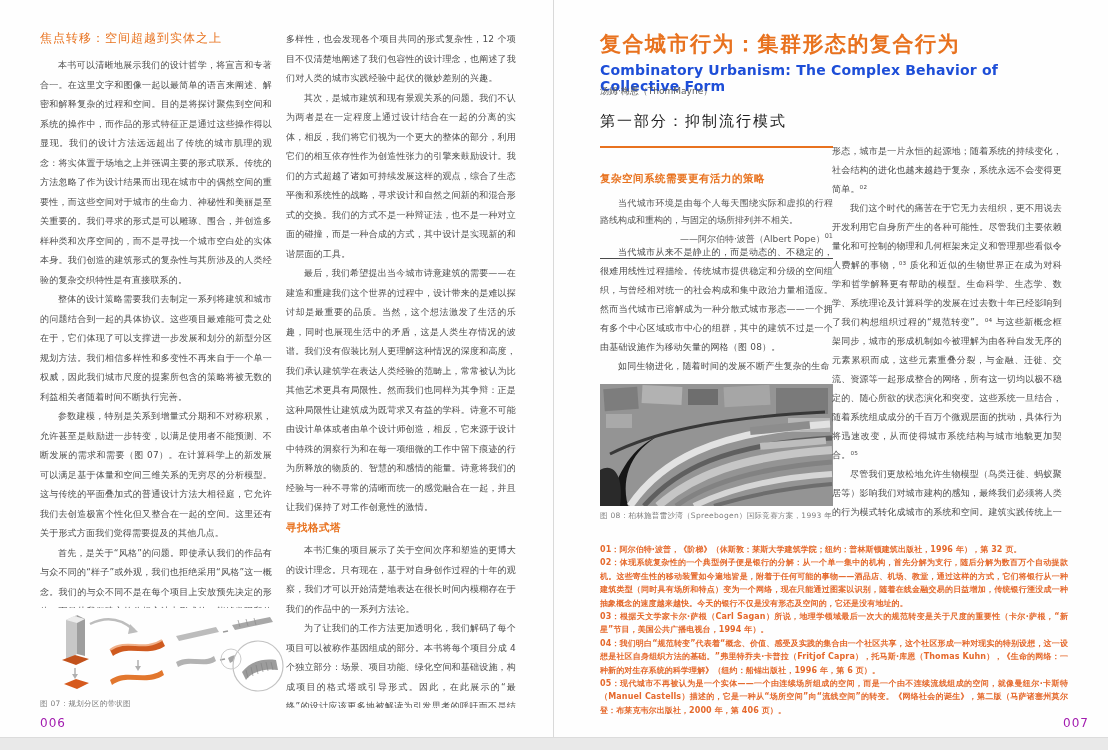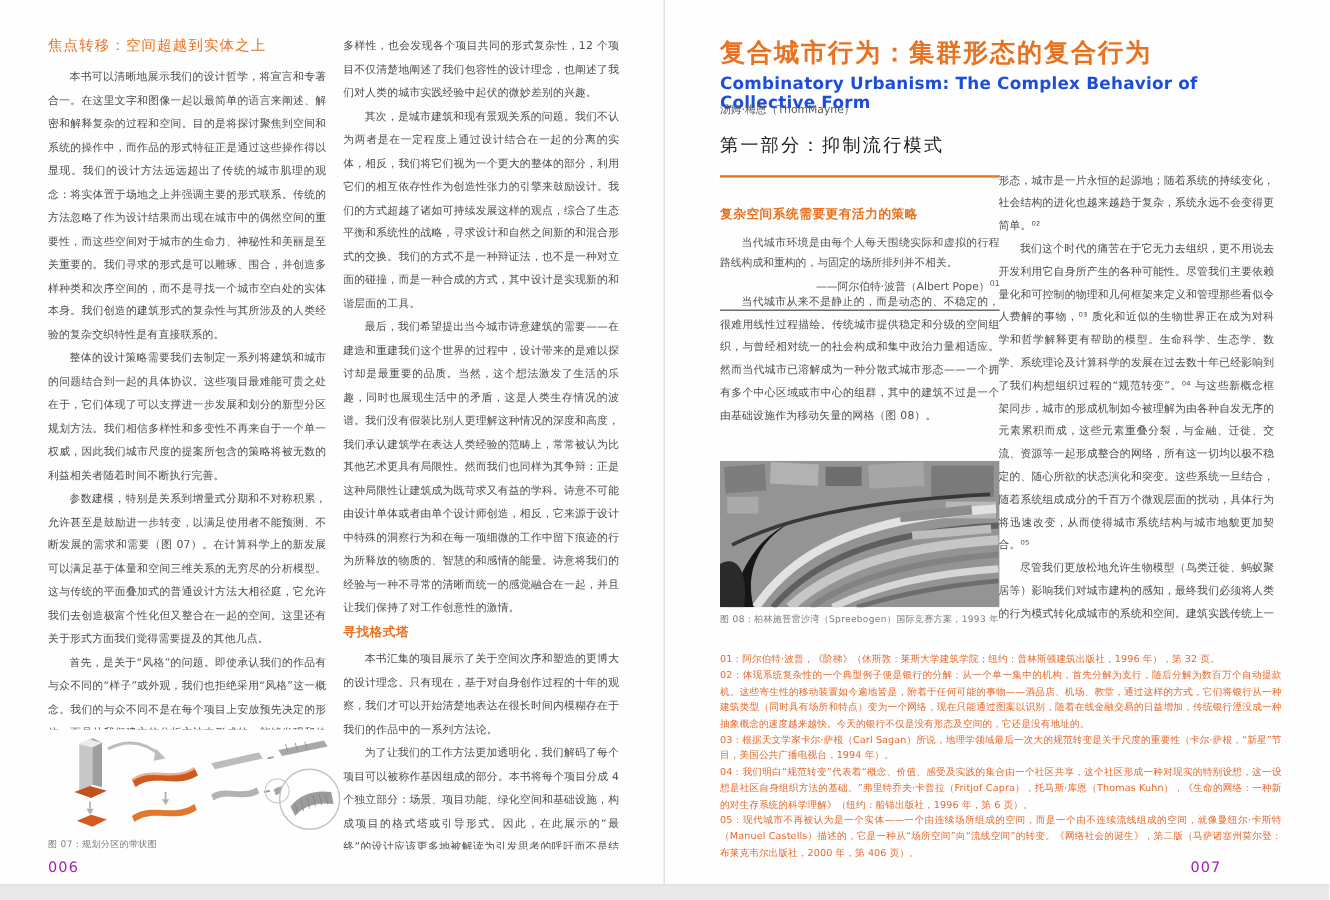--- a/index.html
+++ b/index.html
@@ -23,21 +23,21 @@
   .rp-subtitle{color:#1d4ed8;font-weight:bold;font-size:14px;letter-spacing:.2px;}
   .rp-author{color:#5a5a5a;font-size:9px;}
   .rp-section{color:#222;font-weight:normal;font-size:15px;letter-spacing:2px;}
   .strategy{border-top:2px solid #e8721f;padding-top:24px;width:233px;}
   .strategy .h{color:#e8721f;font-weight:bold;font-size:10.5px;letter-spacing:.5px;}
   .quote{font-size:9px;color:#555;line-height:16.5px;text-align:justify;margin-top:9px;}
   .quote p{margin:0;text-indent:2em;}
   .attribution{font-size:9px;color:#555;text-align:right;margin-top:4px;}
   .attribution sup{font-size:6.5px;}
   .darkrule{border-top:1px solid #4a4a4a;margin-top:12px;width:233px;}
-  .footnotes{font-size:8px;color:#e5692c;line-height:13.4px;text-align:justify;letter-spacing:.1px;overflow:hidden;}
+  .footnotes{font-size:8px;color:#e5692c;line-height:13.4px;text-align:justify;letter-spacing:.1px;overflow:hidden;font-weight:bold;}
   .footnotes p{margin:0;text-indent:0;}
 </style>
 </head>
 <body>
 
 <div class="stage">
 
   <section>
     <div class="abs lp-heading" style="left:40px;top:30px;width:470px;">焦点转移：空间超越到实体之上</div>
 
@@ -120,20 +120,21 @@
         <p>当代城市环境是由每个人每天围绕实际和虚拟的行程路线构成和重构的，与固定的场所排列并不相关。</p>
       </div>
       <div class="attribution">
         <span>——阿尔伯特·波普（Albert Pope）</span><sup>01</sup>
       </div>
       <div class="darkrule"></div>
     </div>
 
     <div class="abs bodytext" style="left:600px;top:243px;width:233px;height:134px;line-height:19px;">
       <p>当代城市从来不是静止的，而是动态的、不稳定的，很难用线性过程描绘。传统城市提供稳定和分级的空间组织，与曾经相对统一的社会构成和集中政治力量相适应。然而当代城市已溶解成为一种分散式城市形态——一个拥有多个中心区域或市中心的组群，其中的建筑不过是一个由基础设施作为移动矢量的网格（图 08）。</p>
+      <p>如同生物进化，随着时间的发展不断产生复杂的生命</p>
     </div>
 
     <div class="abs" style="left:600px;top:384px;width:233px;height:122px;">
       <svg width="233" height="122" viewBox="0 0 233 122">
         <rect x="0" y="0" width="233" height="122" fill="#949494"></rect>
 
         <rect x="4" y="4" width="34" height="22" fill="#7d7d7d" transform="rotate(-4 21 15)"></rect>
         <rect x="42" y="2" width="40" height="18" fill="#b2b2b2" transform="rotate(3 62 11)"></rect>
         <rect x="88" y="5" width="30" height="16" fill="#6e6e6e"></rect>
         <rect x="124" y="2" width="46" height="20" fill="#a6a6a6" transform="rotate(-3 147 12)"></rect>
@@ -165,18 +166,18 @@
     </div>
 
     <div class="abs footnotes" style="left:600px;top:543px;width:468px;height:178px;">
       <p>01：阿尔伯特·波普，《阶梯》（休斯敦：莱斯大学建筑学院；纽约：普林斯顿建筑出版社，1996 年），第 32 页。</p>
       <p>02：体现系统复杂性的一个典型例子便是银行的分解：从一个单一集中的机构，首先分解为支行，随后分解为数百万个自动提款机。这些寄生性的移动装置如今遍地皆是，附着于任何可能的事物——酒品店、机场、教堂，通过这样的方式，它们将银行从一种建筑类型（同时具有场所和特点）变为一个网络，现在只能通过图案以识别，随着在线金融交易的日益增加，传统银行湮没成一种抽象概念的速度越来越快。今天的银行不仅是没有形态及空间的，它还是没有地址的。</p>
       <p>03：根据天文学家卡尔·萨根（Carl Sagan）所说，地理学领域最后一次大的规范转变是关于尺度的重要性（卡尔·萨根，“新星”节目，美国公共广播电视台，1994 年）。</p>
       <p>04：我们明白“规范转变”代表着“概念、价值、感受及实践的集合由一个社区共享，这个社区形成一种对现实的特别设想，这一设想是社区自身组织方法的基础。”弗里特乔夫·卡普拉（Fritjof Capra），托马斯·库恩（Thomas Kuhn），《生命的网络：一种新的对生存系统的科学理解》（纽约：船锚出版社，1996 年，第 6 页）。</p>
       <p>05：现代城市不再被认为是一个实体——一个由连续场所组成的空间，而是一个由不连续流线组成的空间，就像曼纽尔·卡斯特（Manuel Castells）描述的，它是一种从“场所空间”向“流线空间”的转变。《网络社会的诞生》，第二版（马萨诸塞州莫尔登：布莱克韦尔出版社，2000 年，第 406 页）。</p>
     </div>
 
-    <div class="abs pagenum" style="left:992px;top:716px;width:48px;text-align:left;">007</div>
+    <div class="abs pagenum" style="left:1041px;top:716px;width:48px;text-align:right;">007</div>
   </section>
 
   <div class="seam"></div>
   <div class="bottom-edge"></div>
 </div>
 
 </body></html>

